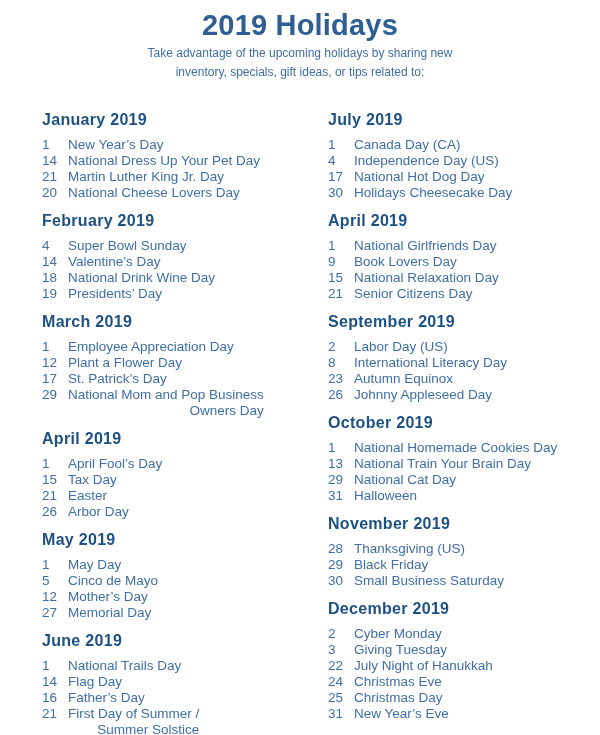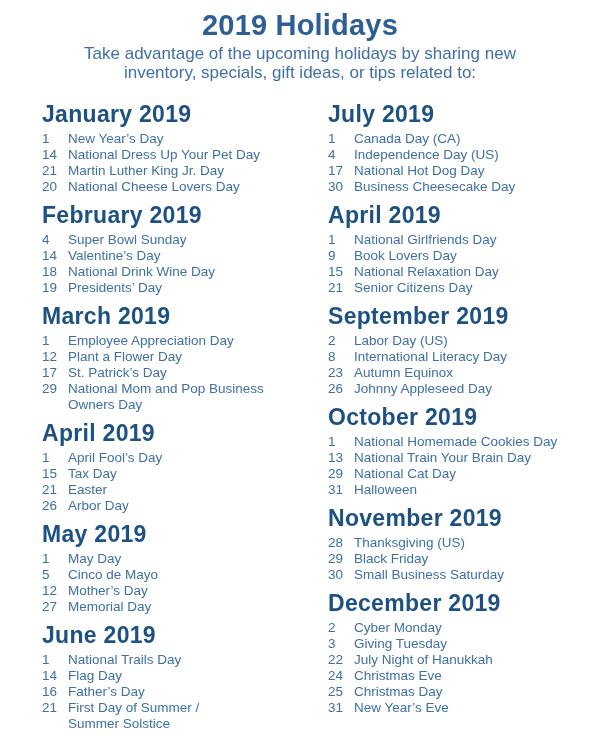--- a/index.html
+++ b/index.html
@@ -16,36 +16,36 @@
     text-align: center;
     font-size: 29px;
     line-height: 34px;
     font-weight: bold;
     color: #2d5f94;
     margin: 8px 14px 0 0;
     letter-spacing: 0.2px;
   }
   .subtitle {
     text-align: center;
-    font-size: 17px;
+    font-size: 12px;
     line-height: 19px;
     color: #3f6fa5;
-    margin: 2px 14px 22px 0;
+    margin: 2px 14px 28px 0;
     white-space: pre-line;
   }
   .columns {
     display: flex;
     align-items: flex-start;
   }
   .col { flex: none; }
   .col-left  { width: 286px; }
   .col-right { width: 244px; }
   .month { margin: 0 0 10px 0; }
   .month-heading {
-    font-size: 23px;
+    font-size: 16px;
     line-height: 20px;
     font-weight: bold;
     color: #1e5183;
     letter-spacing: 0.3px;
     margin: 0 0 7px 0;
   }
   .holiday-list {
     list-style: none;
     margin: 0;
     padding: 0;
@@ -55,20 +55,21 @@
     font-size: 13.5px;
     line-height: 16px;
     color: #3f6fa5;
   }
   .day {
     width: 26px;
     flex: none;
   }
   .name {
     white-space: pre-line;
+    text-align: right;
   }
 </style>
 </head>
 <body>
 
 <div class="page">
   <h1 class="title">2019 Holidays</h1>
   <p class="subtitle">Take advantage of the upcoming holidays by sharing new
 inventory, specials, gift ideas, or tips related to:</p>
   <div class="columns">
@@ -239,21 +240,21 @@
     <span class="name">Independence Day (US)</span>
   </li>
 
   <li class="holiday-item">
     <span class="day">17</span>
     <span class="name">National Hot Dog Day</span>
   </li>
 
   <li class="holiday-item">
     <span class="day">30</span>
-    <span class="name">Business Cheesecake Day</span>
+    <span class="name">Holidays Cheesecake Day</span>
   </li>
 </ul>
   </section>
 
   <section class="month">
     <h2 class="month-heading">April 2019</h2>
     <ul class="holiday-list">
   <li class="holiday-item">
     <span class="day">1</span>
     <span class="name">National Girlfriends Day</span>

